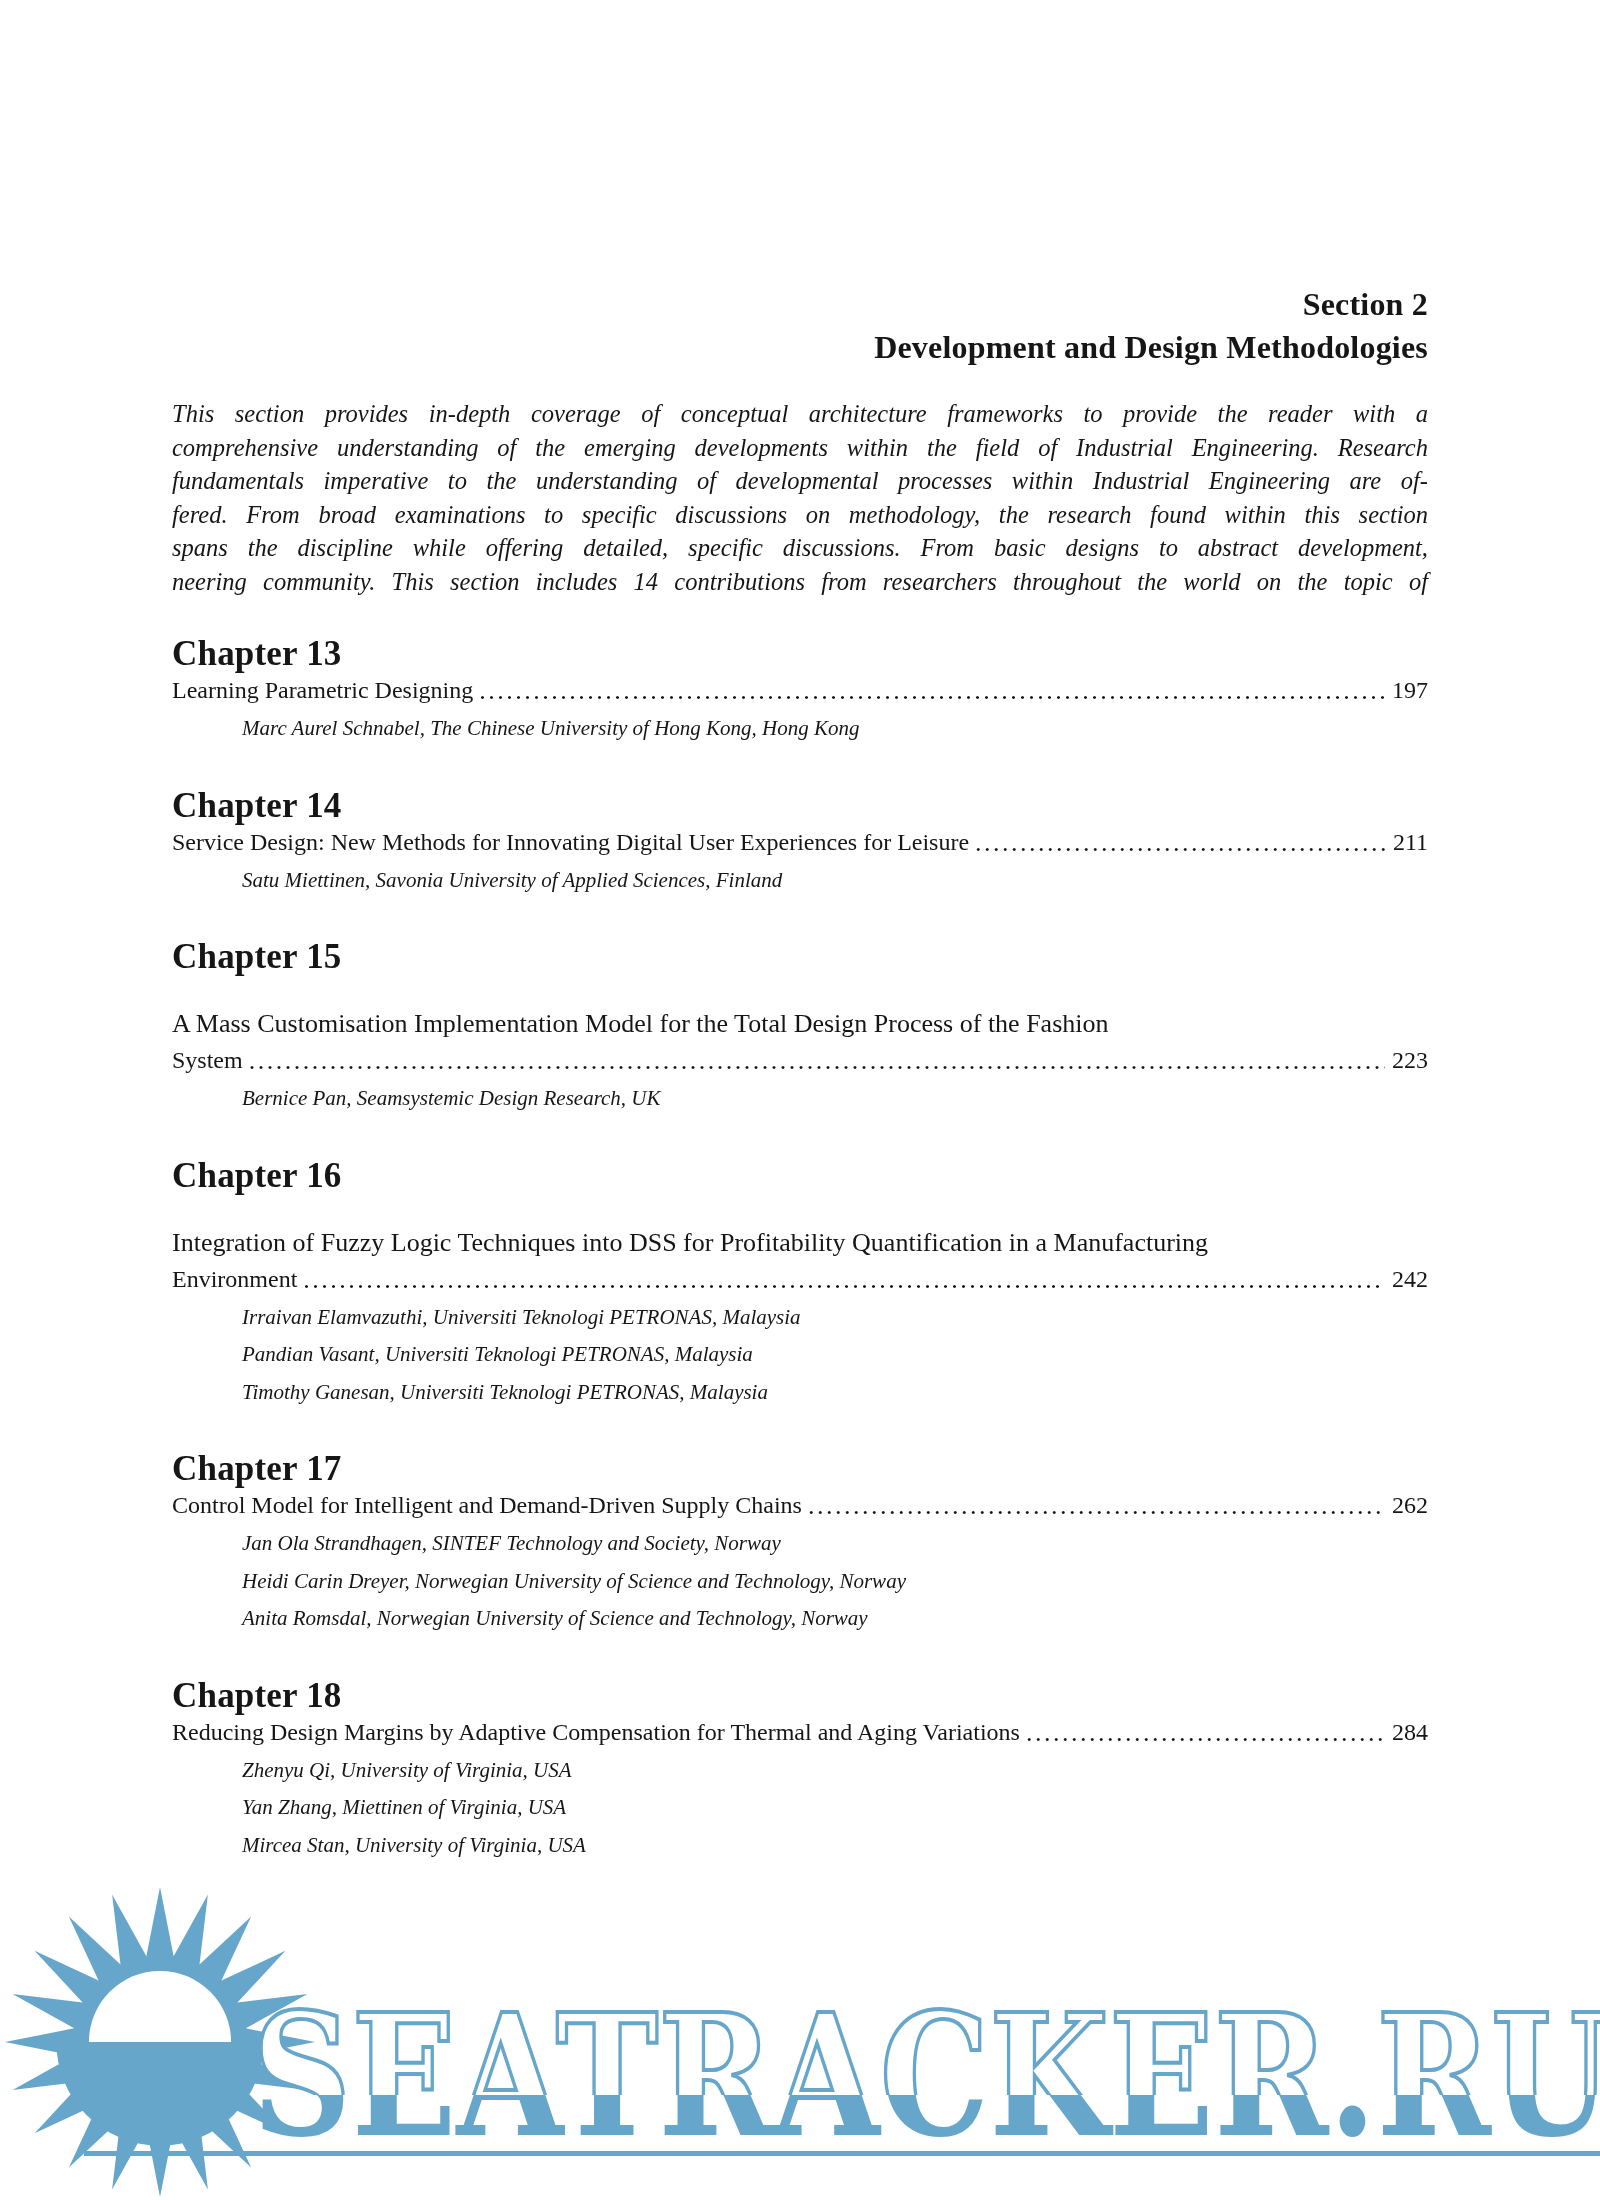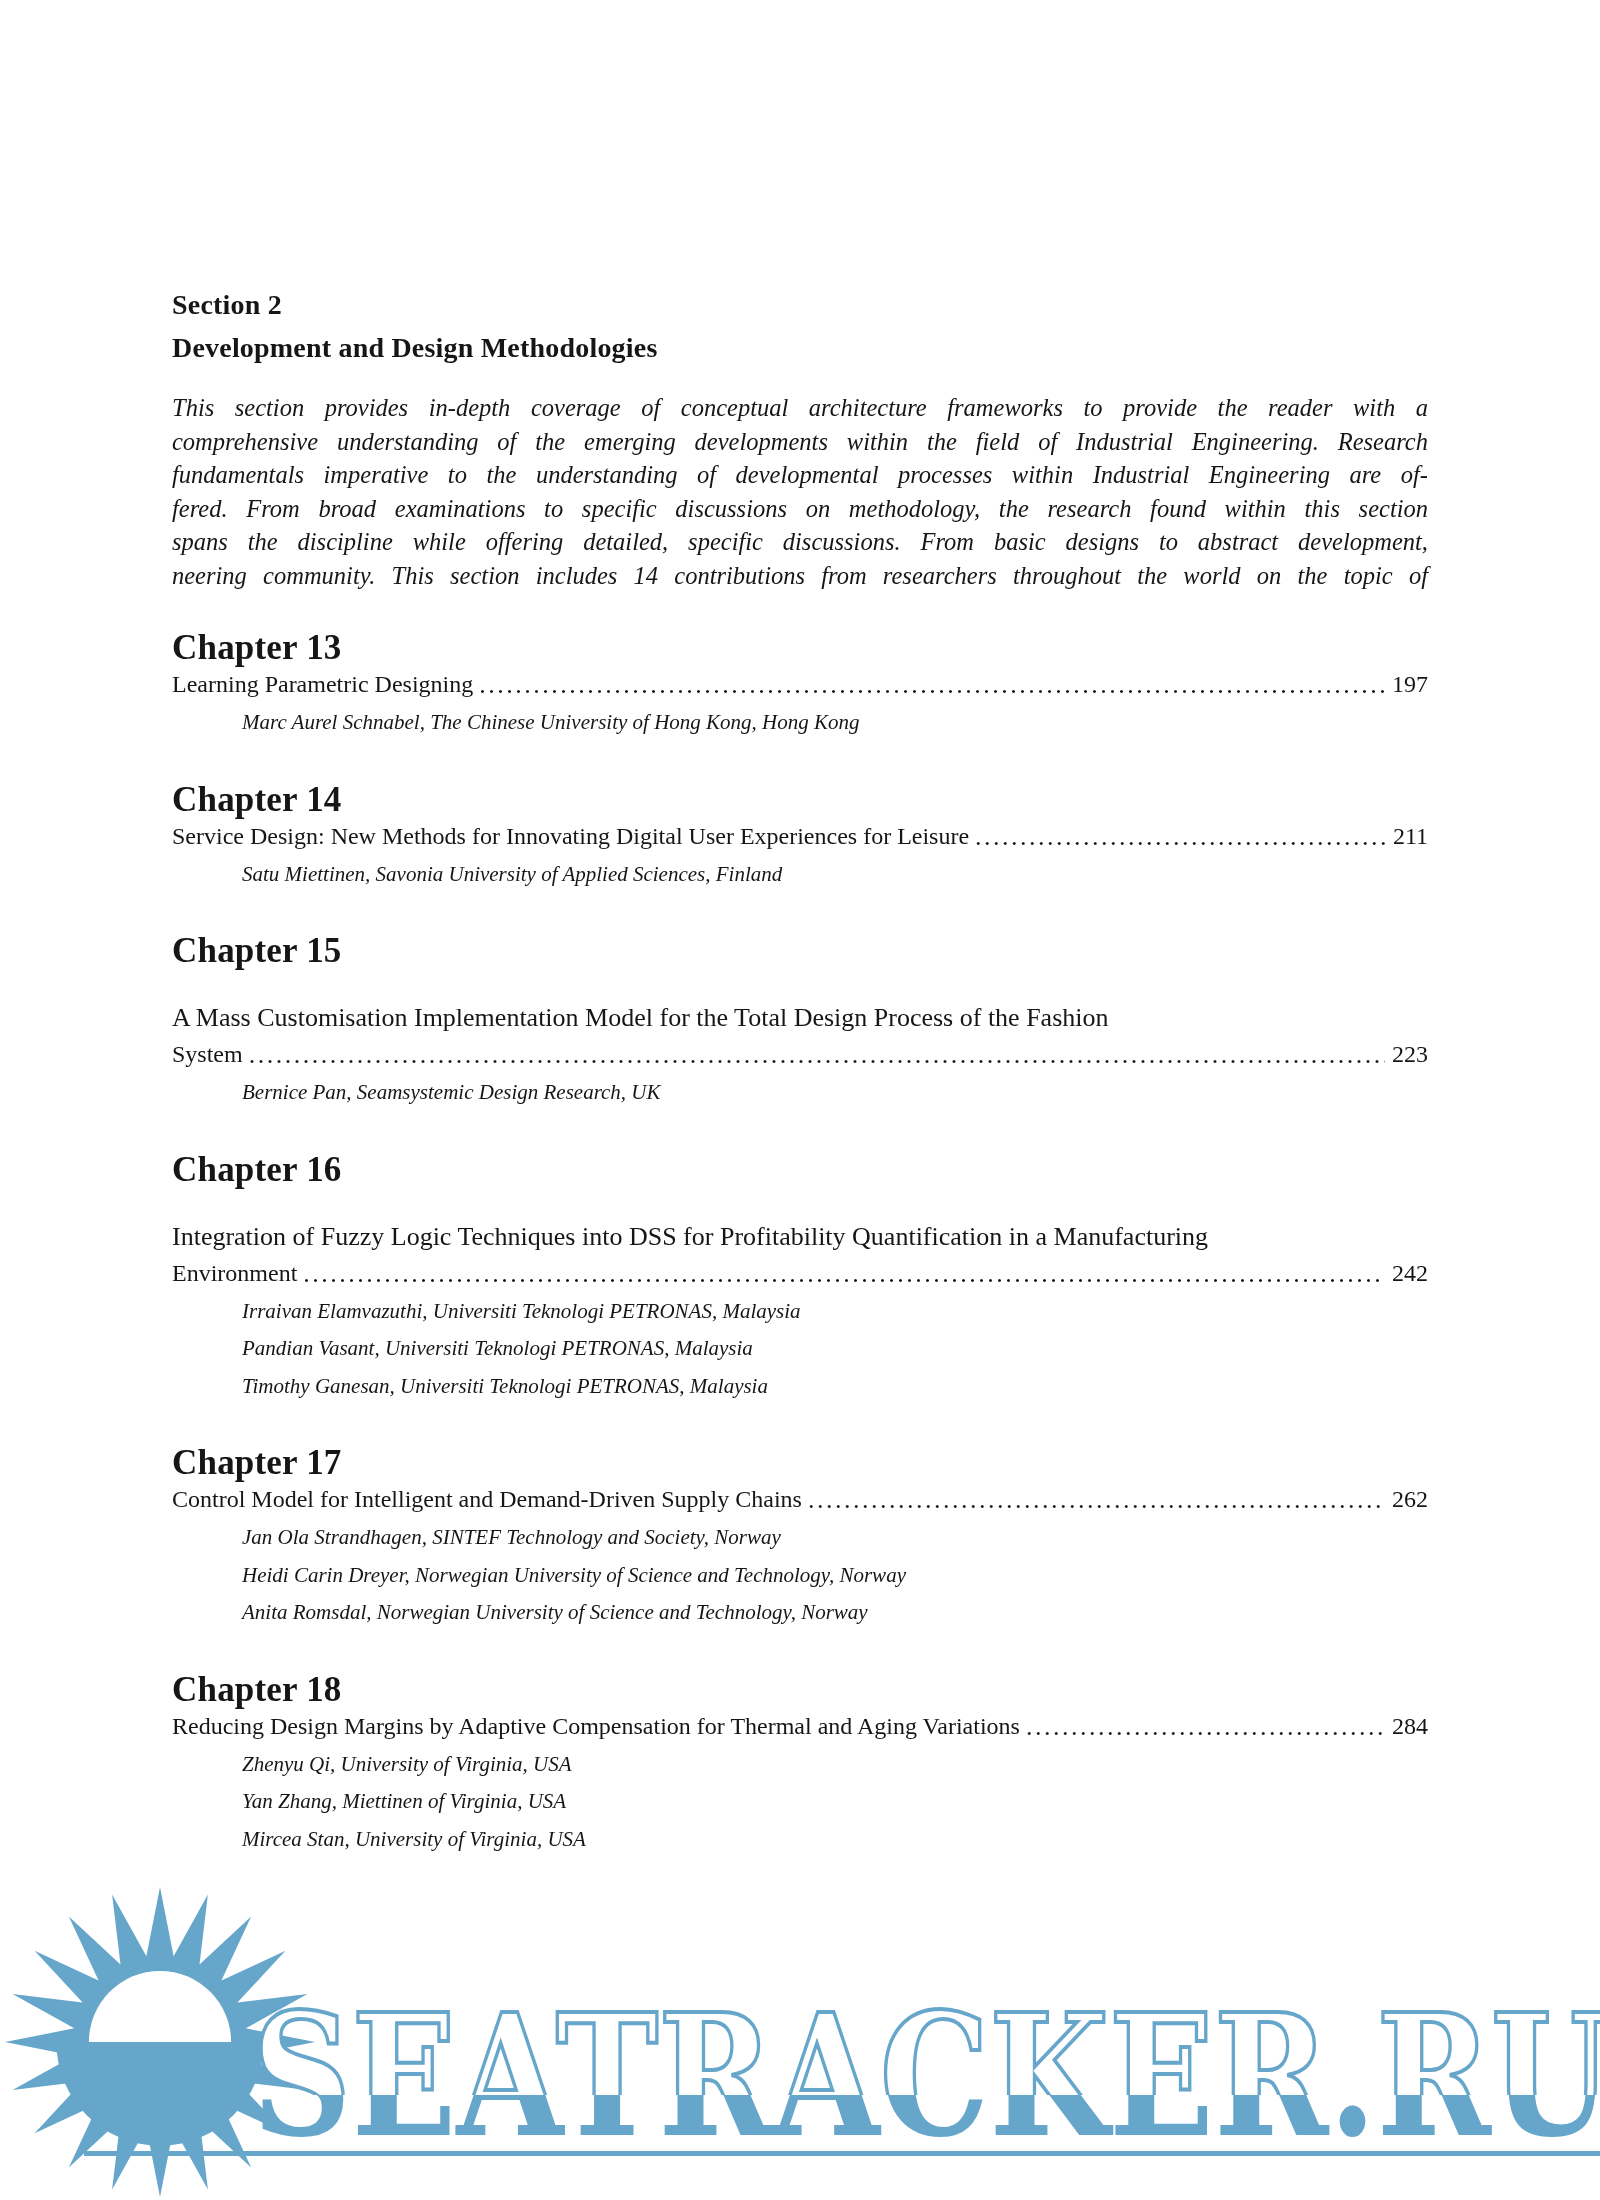--- a/index.html
+++ b/index.html
@@ -2,23 +2,23 @@
 <html style="--wm: #67a6cb;"><head>
 <meta charset="utf-8">
 <style>
   html,body{margin:0;padding:0;}
   body{
     width:1600px;height:2200px;position:relative;background:#ffffff;
     font-family:"Liberation Serif","DejaVu Serif",serif;color:#161616;
     overflow:hidden;
   }
   .content{position:absolute;left:172px;right:172px;top:0;}
-  .section-head{margin-top:283px;text-align:left;font-weight:bold;font-size:28px;line-height:43px;}
+  .section-head{margin-top:283px;text-align:right;font-weight:bold;font-size:32px;line-height:43px;}
   .section-head div{letter-spacing:0.2px;}
-  .intro{margin-top:22px;}
+  .intro{margin-top:28px;}
   .intro-line{
     font-style:italic;font-size:24.5px;line-height:33.5px;
     text-align:justify;text-align-last:justify;text-justify:inter-word;white-space:normal;
   }
   .intro-line.last{text-align-last:left;}
   .chapters{margin-top:0;}
   .chapter{margin-top:40px;}
   .chapter.first{margin-top:38px;}
   .ch-num{font-weight:bold;font-size:35px;line-height:36px;letter-spacing:0.2px;}
   .ch-title{font-size:26px;line-height:37px;margin-top:30px;}

